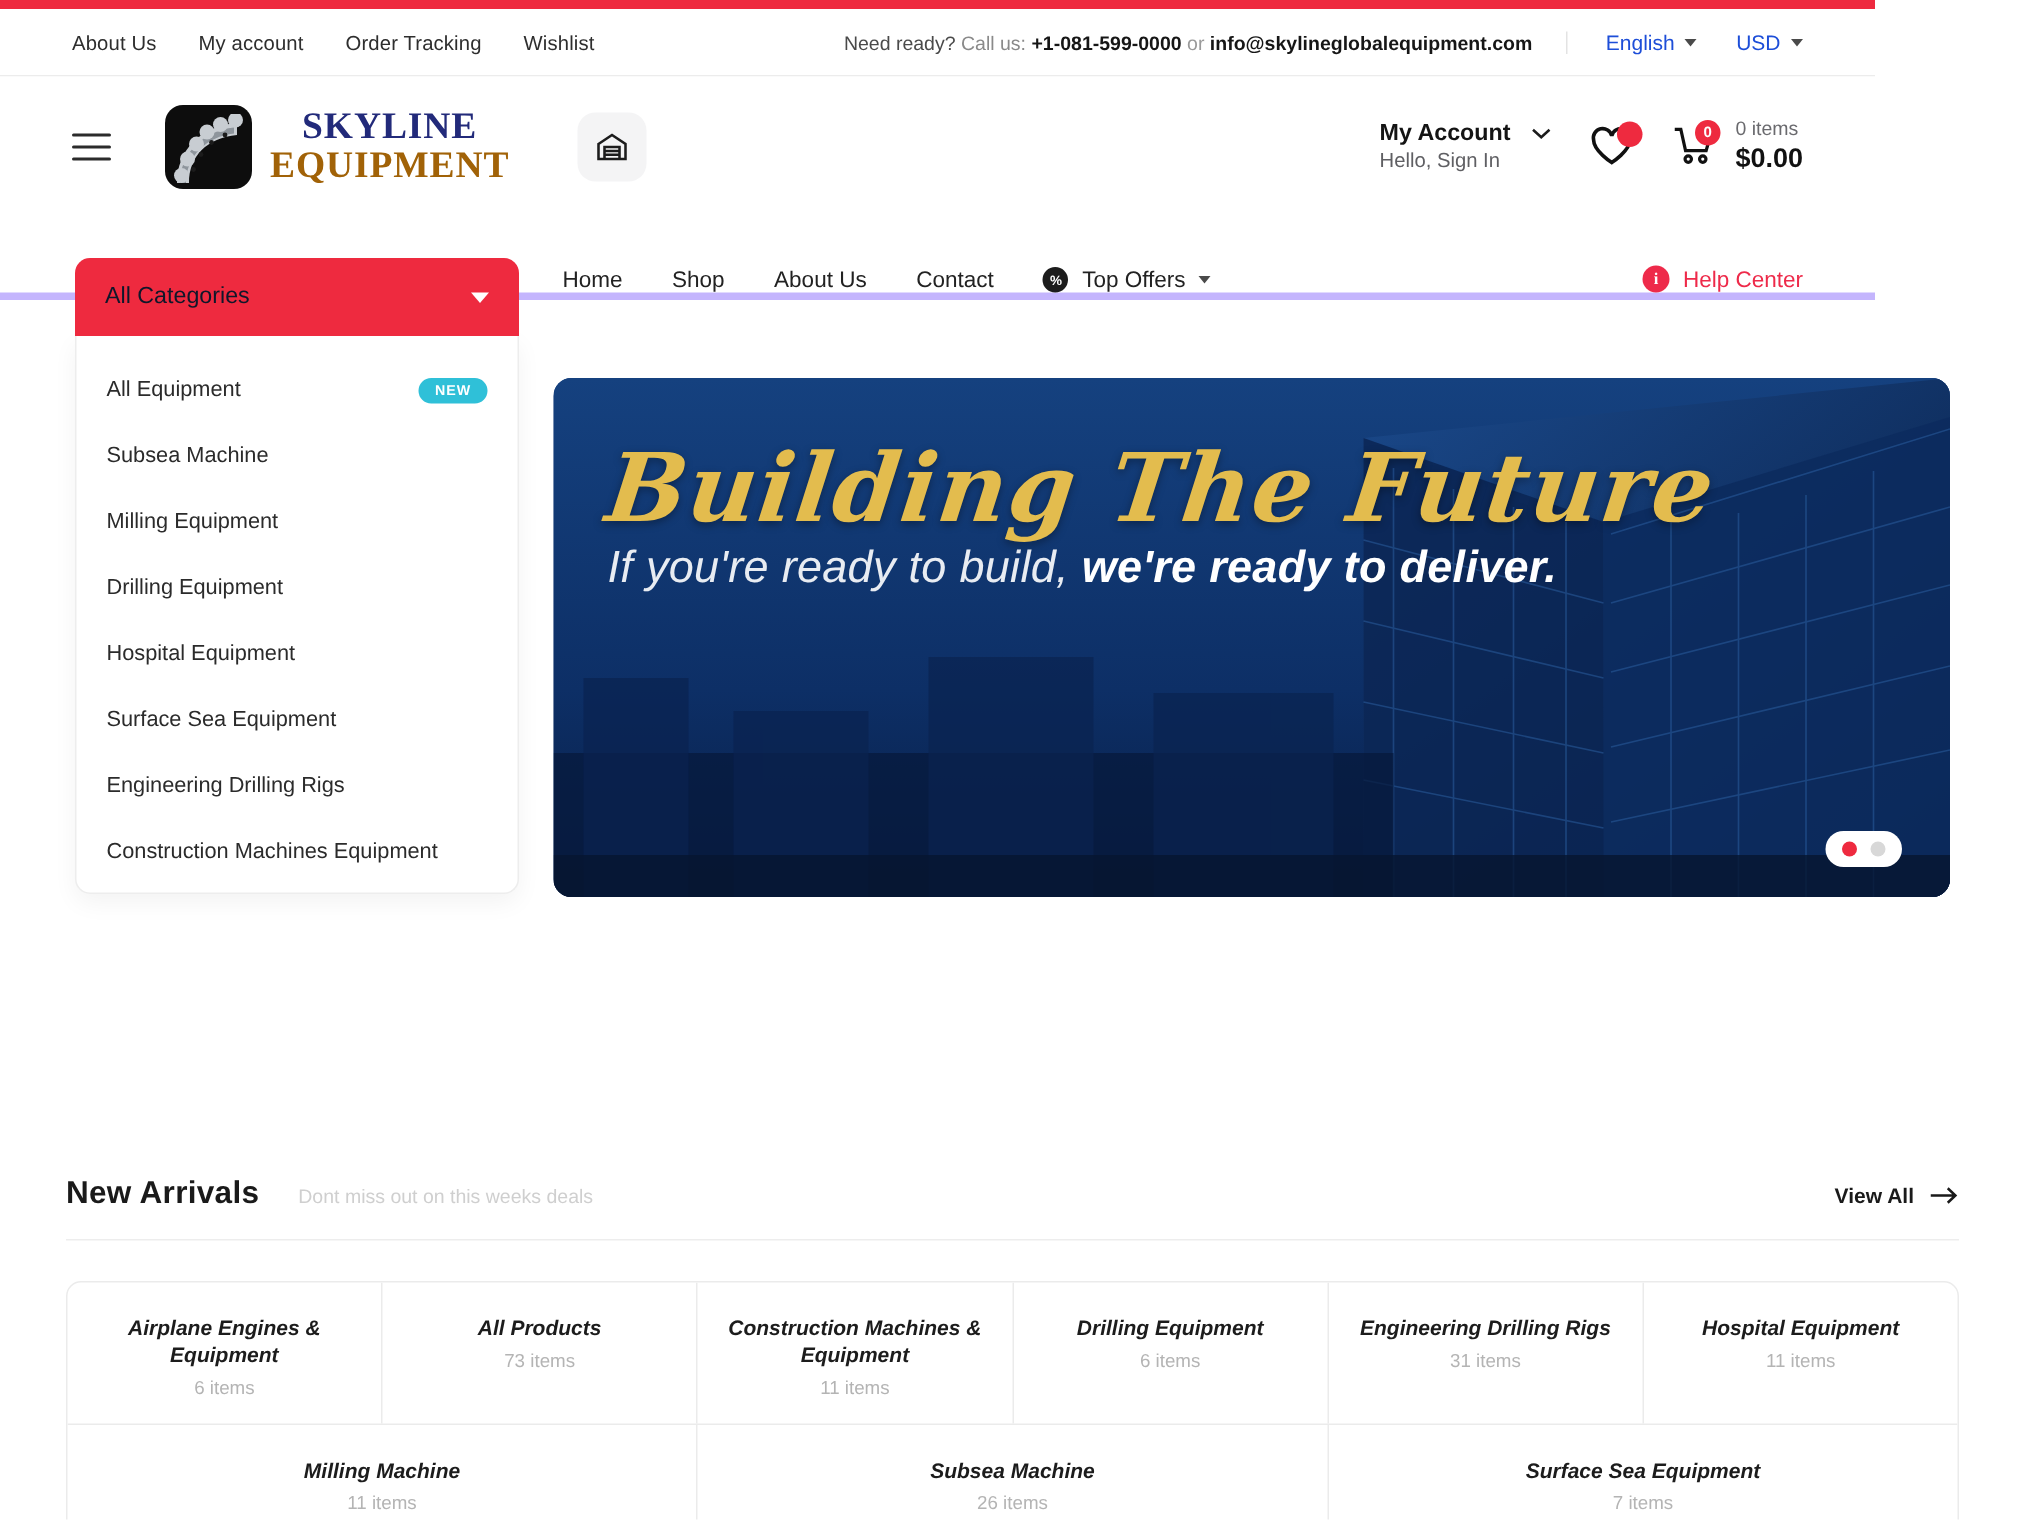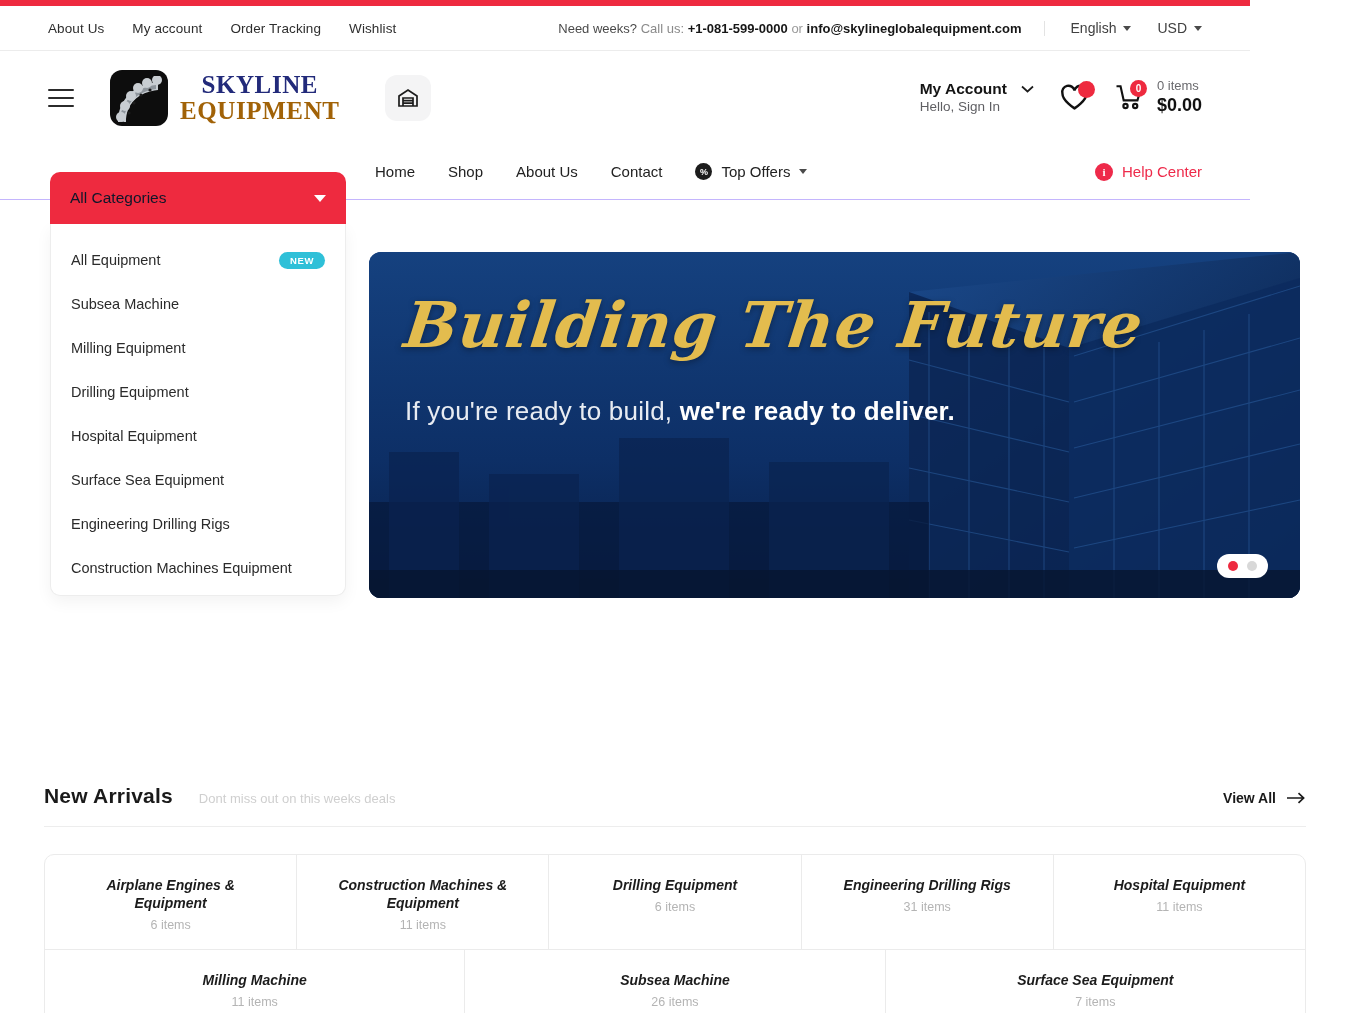--- a/index.html
+++ b/index.html
@@ -25,21 +25,21 @@
     font-size: 13.5px;
   }
   .util-links { display: flex; gap: 28px; }
   .util-links a { color: #2e2e2e; text-decoration: none; letter-spacing:.1px; }
   .util-right { margin-left: auto; display: flex; align-items: center; }
   .need-help { color: #8a8a8a; font-size: 13px; padding-right: 22px; border-right: 1px solid #e3e3e3; }
   .need-help .lbl { color: #4a4a4a; }
   .need-help b { color: #161616; font-weight: 700; }
   .need-help .or { color:#9a9a9a; }
   .selectors { display: flex; gap: 26px; padding-left: 26px; }
-  .sel { display: flex; align-items: center; gap: 7px; font-size: 14px; color: #404040; cursor: pointer; }
+  .sel { display: flex; align-items: center; gap: 7px; font-size: 14px; color: #1d4ed8; cursor: pointer; }
   .caret { width:0;height:0;border-left:4.5px solid transparent;border-right:4.5px solid transparent;border-top:5px solid #4a4a4a; display:inline-block; }
 
   
   .header { height: 93px; display: flex; align-items: center; padding: 0 48px; background:#fff; }
   .burger { width: 26px; display:flex; flex-direction: column; gap: 6px; cursor:pointer; margin-right: 36px; }
   .burger i { display:block; height: 2px; background:#2b2b2b; border-radius:2px; }
   .logo { display:flex; align-items:center; gap: 12px; text-align: center; }
   .logo-mark {
     width: 58px; height: 56px; border-radius: 12px; background:#0d0d0d;
     position: relative; overflow:hidden; flex: none;
@@ -78,21 +78,21 @@
     display:flex; align-items:center; justify-content:center; padding: 0 4px;
   }
   .wish-badge { right:-6px; top:-3px; }
   .cart-badge { right:-2px; top:-4px; }
   .cart-wrap { display:flex; align-items:center; gap: 12px; cursor:pointer; }
   .cart-meta { line-height:1.25; }
   .cart-meta .c1 { font-size: 13px; color:#6a6a6e; }
   .cart-meta .c2 { font-size: 18px; font-weight: 700; color:#111; }
 
   
-  .nav-row { position:relative; height: 56px; padding: 0 48px; display:flex; align-items:center; border-bottom:1px solid #c4b5fd; }
+  .nav-row { position:relative; height: 56px; padding: 0 48px; display:flex; align-items:flex-end; border-bottom:5px solid #c4b5fd; }
   .cat-btn {
     position:absolute; left: 50px; top: 172px; width: 296px; height: 52px;
     background:#ee2a3f; color:#0f172a; border-radius: 10px 10px 0 0;
     display:flex; align-items:center; padding: 0 20px; cursor:pointer; z-index: 5;
     font-size: 15.5px;
   }
   .cat-btn .arrow { margin-left:auto; width:0;height:0;border-left:6px solid transparent;border-right:6px solid transparent;border-top:7px solid #fff; }
   .nav-links { margin-left: 327px; display:flex; align-items:center; gap: 33px; font-size: 15px; }
   .nav-links a { color:#222; text-decoration:none; display:flex; align-items:center; gap: 9px; }
   .offer-badge {
@@ -125,21 +125,21 @@
     background: linear-gradient(180deg,#123a7a 0%, #0e3169 55%, #0a2450 100%);
   }
   .hero .bldg { position:absolute; inset:0; }
   .hero-content { position:absolute; left: 36px; top: 36px; right: 36px; }
   .hero-title {
     font-family: "DejaVu Serif", serif; font-style: italic; font-weight: 700;
     font-size: 63px; color:#e3bc4e; letter-spacing: 1px;
     text-shadow: 0 2px 6px rgba(0,0,0,.35);
     transform: skewX(-7deg);
   }
-  .hero-sub { margin-top: 34px; font-size: 26px; color:#e8ecf2; letter-spacing:.2px; }
+  .hero-sub { font-size: 30px; color:#e8ecf2; letter-spacing:.2px;font-style:italic; }
   .hero-sub b { color:#ffffff; font-weight:700; }
   .dots {
     position:absolute; right: 32px; bottom: 20px; background:#fff;
     border-radius: 16px; padding: 7px 11px; display:flex; gap: 9px; align-items:center;
   }
   .dot { width:10px;height:10px;border-radius:50%;background:#d8d8d8; cursor:pointer; }
   .dot.active { background:#ee2a3f; }
 
   
   .section-head {
@@ -176,21 +176,21 @@
 
   <div class="util-bar">
     <div class="util-links">
       <a href="#">About Us</a>
       <a href="#">My account</a>
       <a href="#">Order Tracking</a>
       <a href="#">Wishlist</a>
     </div>
     <div class="util-right">
       <div class="need-help">
-        <span class="lbl">Need weeks?</span>
+        <span class="lbl">Need ready?</span>
         <span>Call us:</span>
         <b>+1-081-599-0000</b>
         <span class="or">or</span>
         <b>info@skylineglobalequipment.com</b>
       </div>
       <div class="selectors">
         <div class="sel">
           <span>English</span>
           <span class="caret"></span>
         </div>
@@ -387,20 +387,24 @@
     </div>
   </div>
 
   <div class="grid">
     <div class="grid-row r1">
       <div class="cell">
         <div class="name">Airplane Engines &amp; Equipment</div>
         <div class="count">6 items</div>
       </div>
       <div class="cell">
+        <div class="name">All Products</div>
+        <div class="count">73 items</div>
+      </div>
+      <div class="cell">
         <div class="name">Construction Machines &amp; Equipment</div>
         <div class="count">11 items</div>
       </div>
       <div class="cell">
         <div class="name">Drilling Equipment</div>
         <div class="count">6 items</div>
       </div>
       <div class="cell">
         <div class="name">Engineering Drilling Rigs</div>
         <div class="count">31 items</div>

